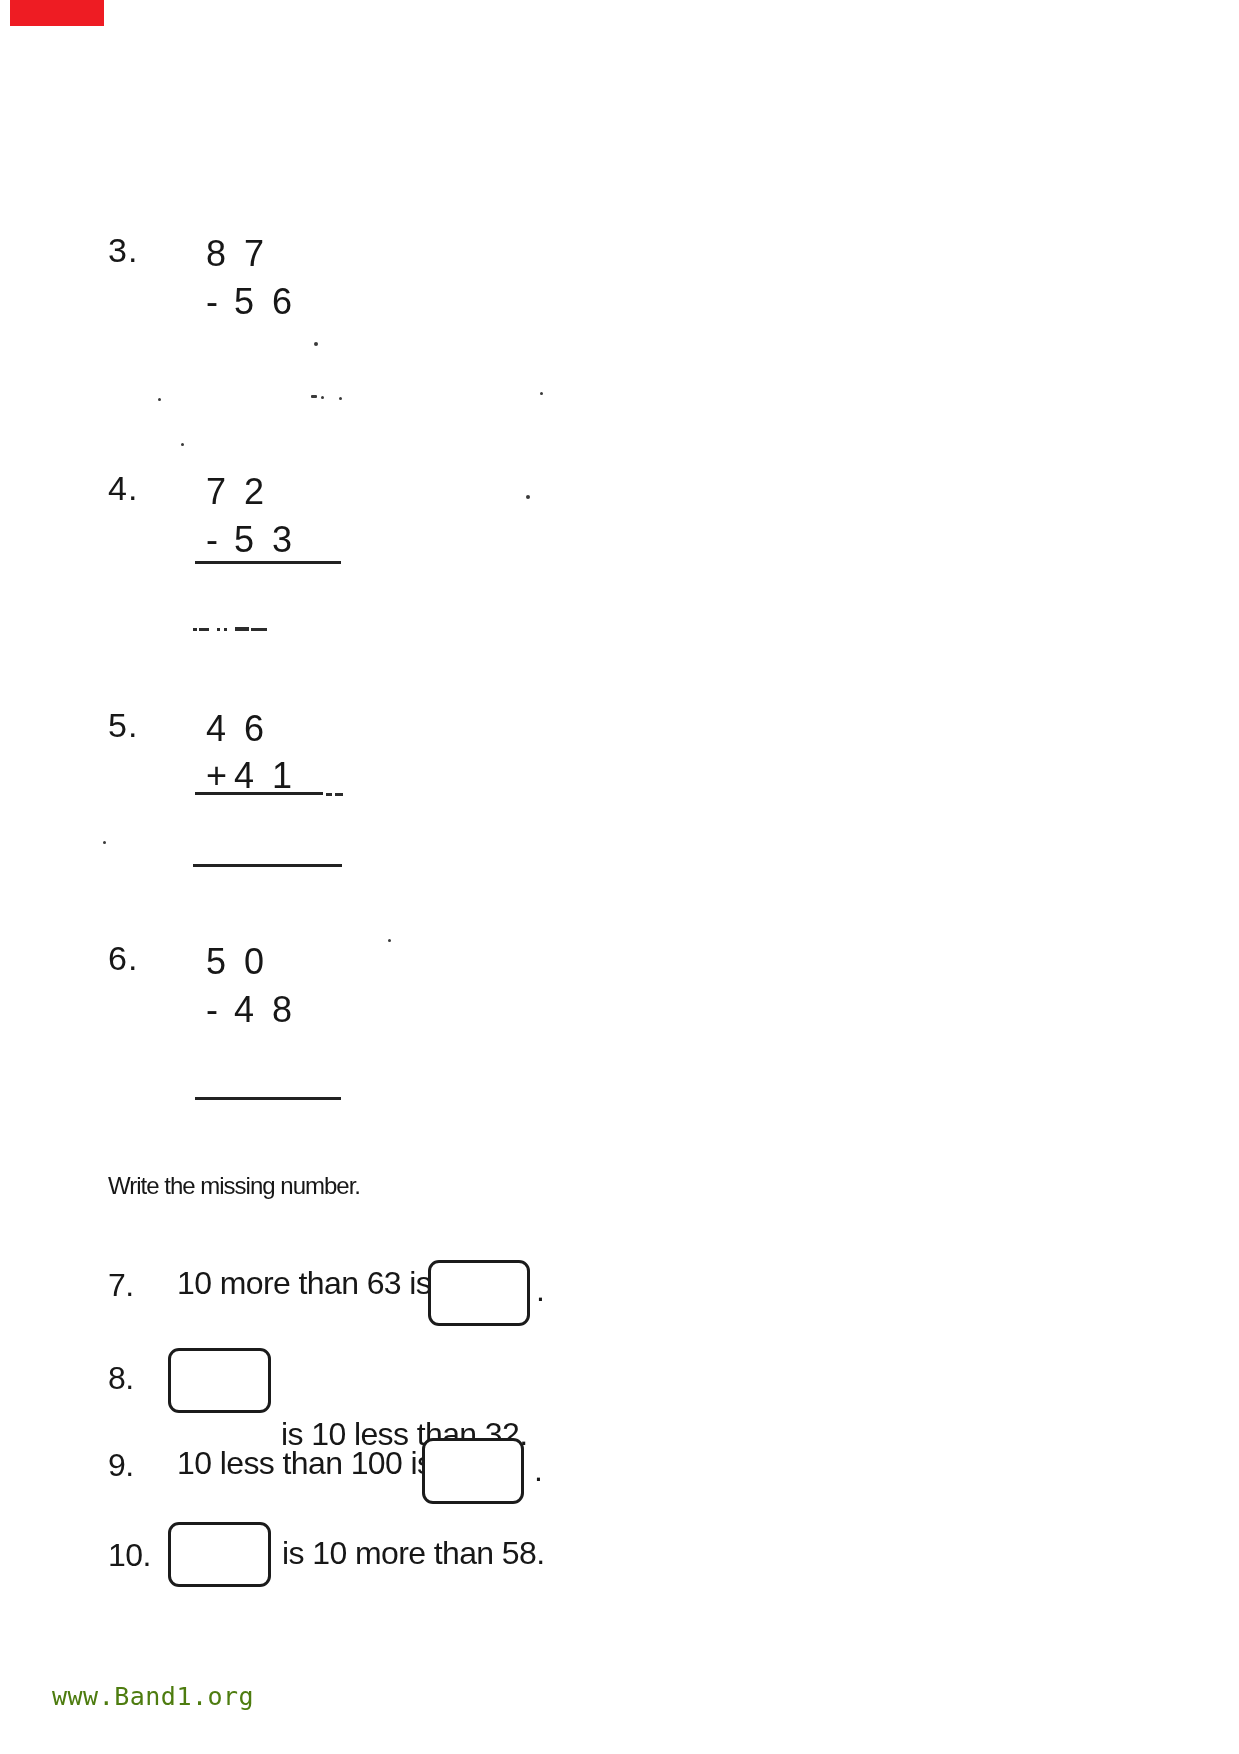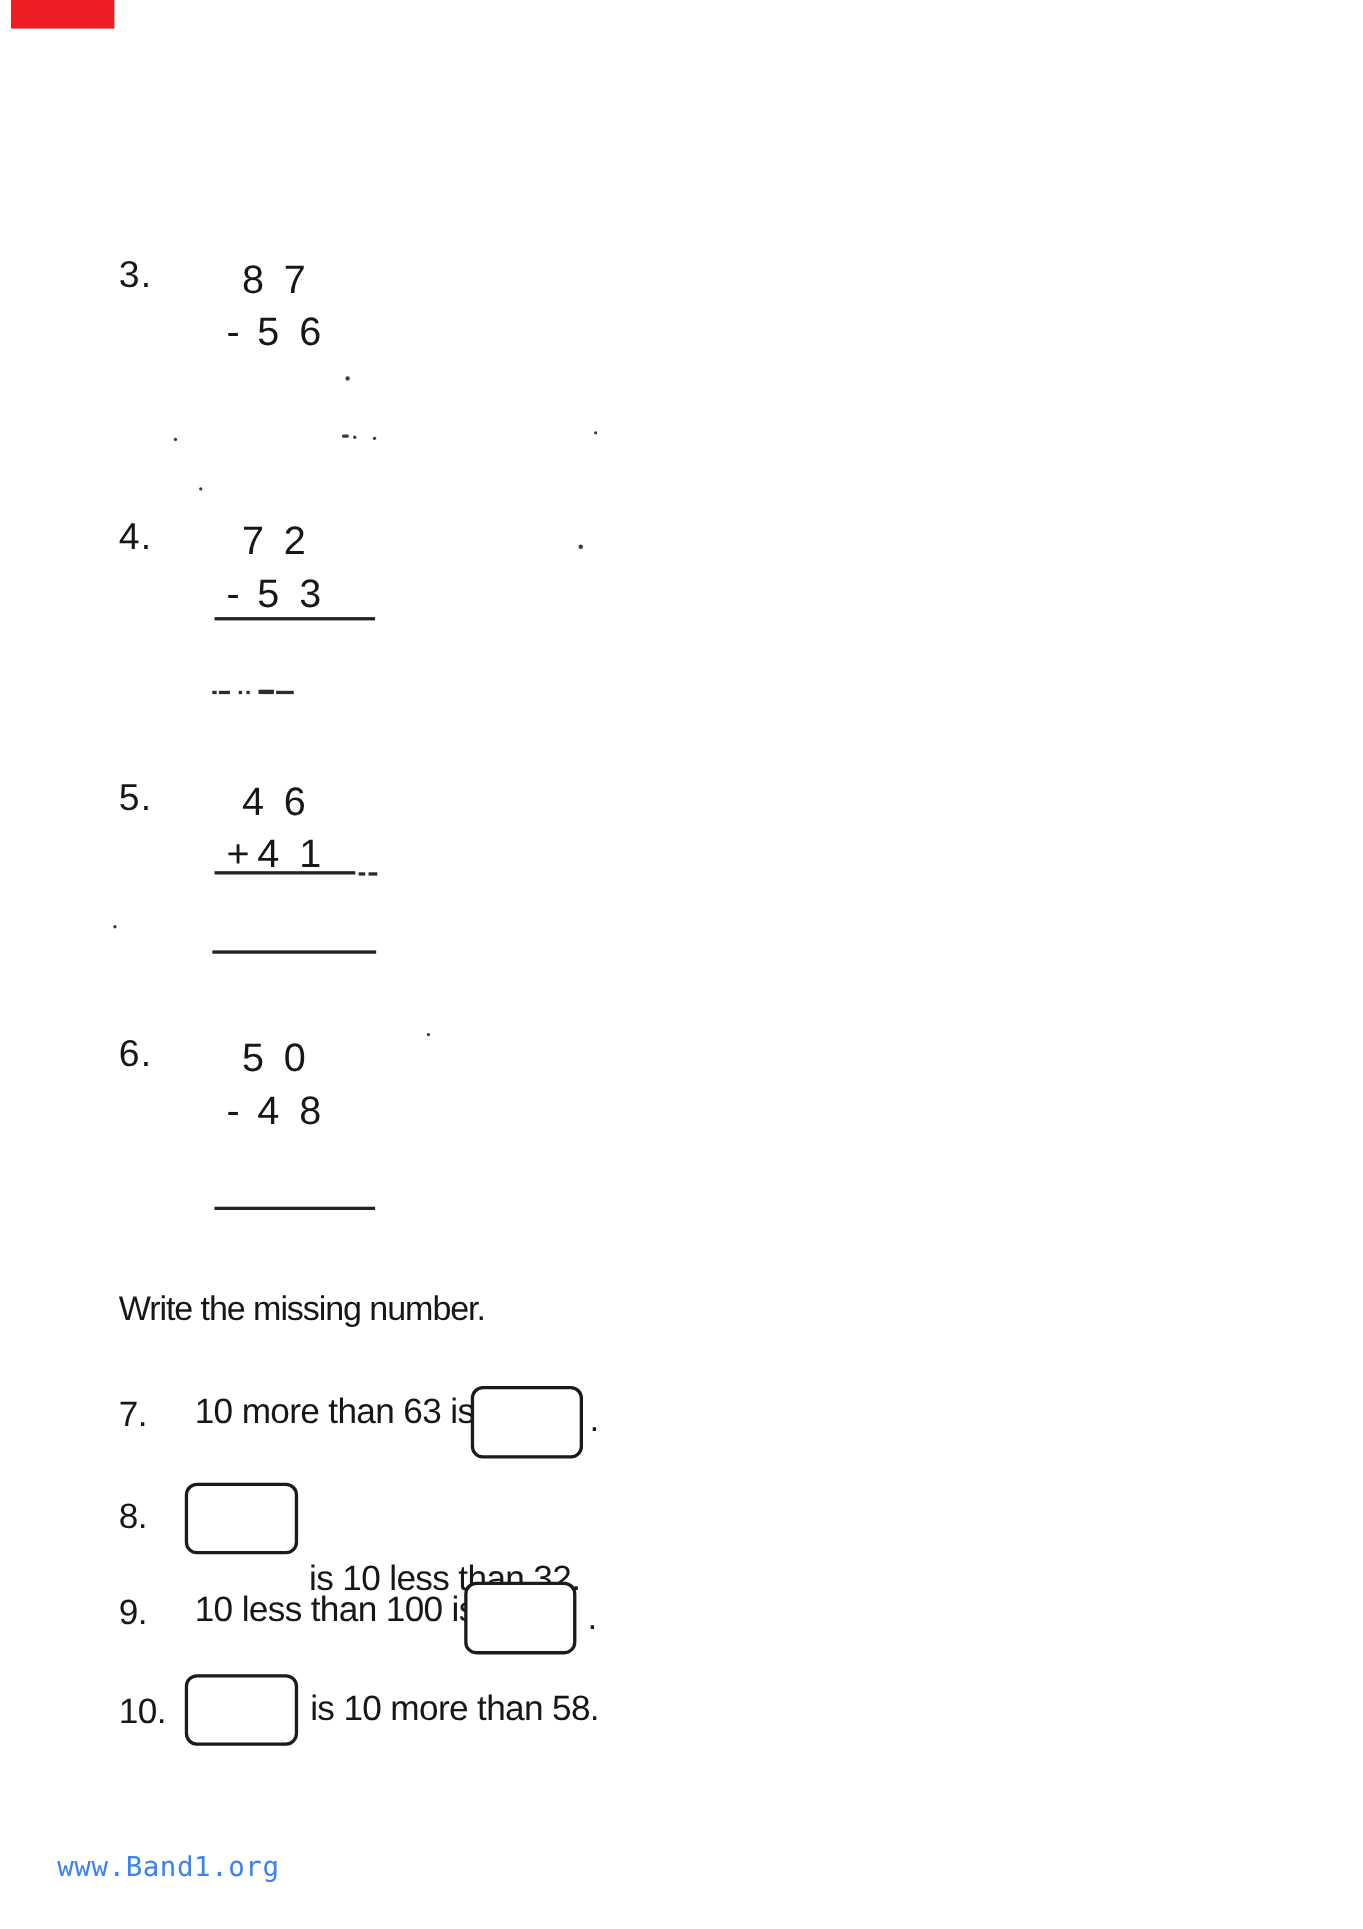--- a/index.html
+++ b/index.html
@@ -14,49 +14,49 @@
   }
   .abs { position: absolute; line-height: 1; white-space: nowrap; }
 
   
   .red-mark { position: absolute; left: 10px; top: 0; width: 94px; height: 26px; }
 
   
   .pnum { font-size: 34px; letter-spacing: 1px; }
   .vcol { position: absolute; left: 206px; width: 90px; }
   .vrow { position: absolute; left: 0; width: 100%; font-size: 36px; letter-spacing: 4px; }
-  .vrow.top { text-align: center; }
+  .vrow.top { text-align: left; }
   .vrow.bot { display: flex; justify-content: space-between; align-items: flex-start; }
   .vrow .op { letter-spacing: 0; }
   .vrow .digits { letter-spacing: 4px; }
 
   .rule { position: absolute; height: 3px; background: #222222; }
 
   
   .scribble { position: absolute; display: flex; align-items: center; }
   .scribble i { display: block; height: 3px; background: #2c2c2c; }
   .speck { position: absolute; background: #3a3a3a; border-radius: 50%; }
 
   
-  .heading { font-size: 31px; letter-spacing: -1px; font-weight: 500; }
+  .heading { font-size: 24px; letter-spacing: -1px; font-weight: 500; }
   .fnum { font-size: 32px; letter-spacing: -0.5px; }
   .ftext { font-size: 32px; letter-spacing: -0.6px; }
   .abox {
     position: absolute;
     width: 102px; height: 66px;
     border: 3px solid #1b1b1b;
     border-radius: 11px;
     background: #ffffff;
     box-sizing: border-box;
   }
 
   .footer {
     font-family: "DejaVu Sans Mono", monospace;
     font-size: 25px;
-    color: #3b82f6;
+    color: #4d7c0f;
     letter-spacing: 0.5px;
   }
 </style>
 </head>
 <body>
 
 <div class="page">
 
   <div class="red-mark" style="background-color: rgb(238, 28, 35);"></div>
 

